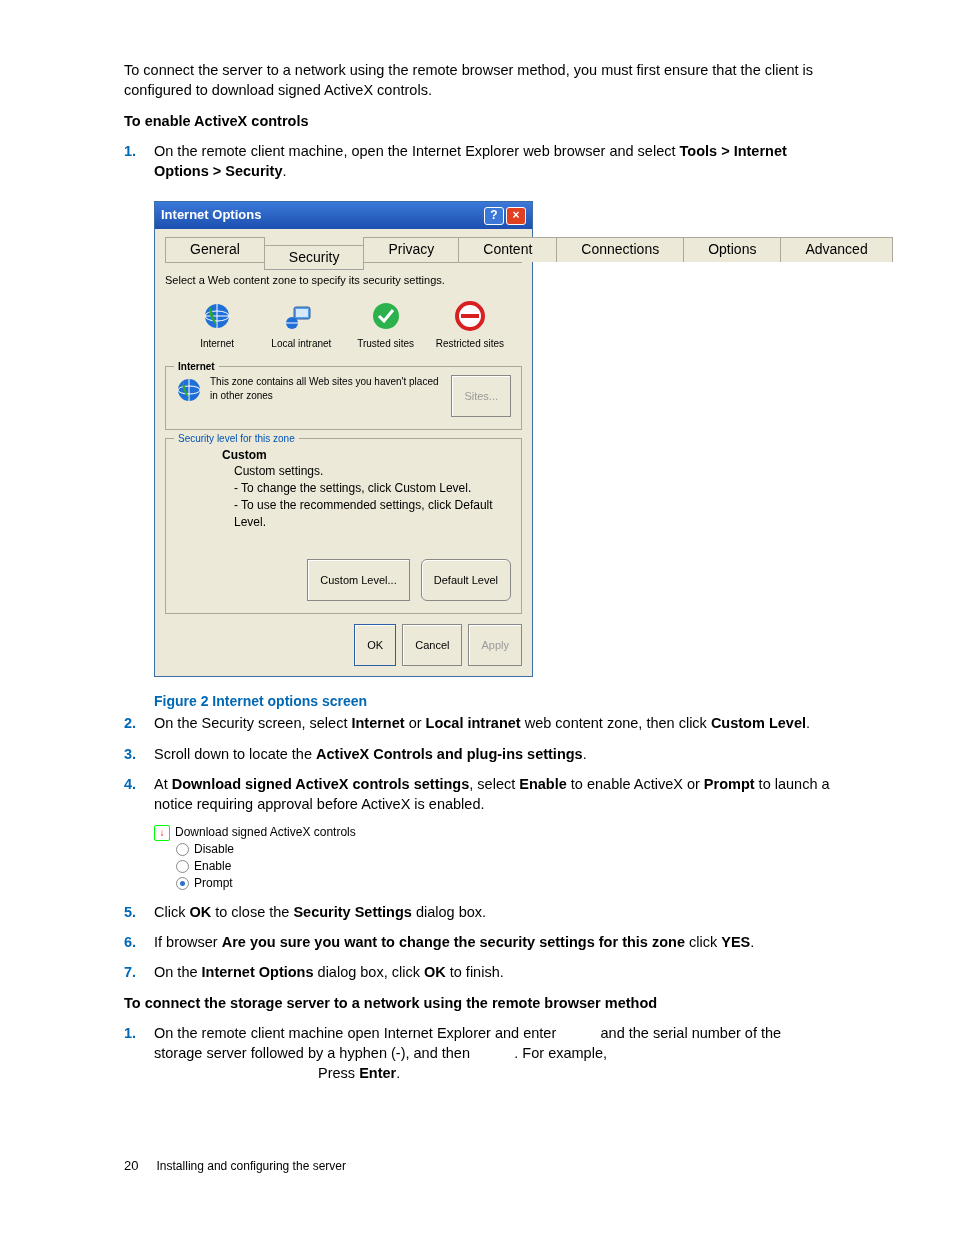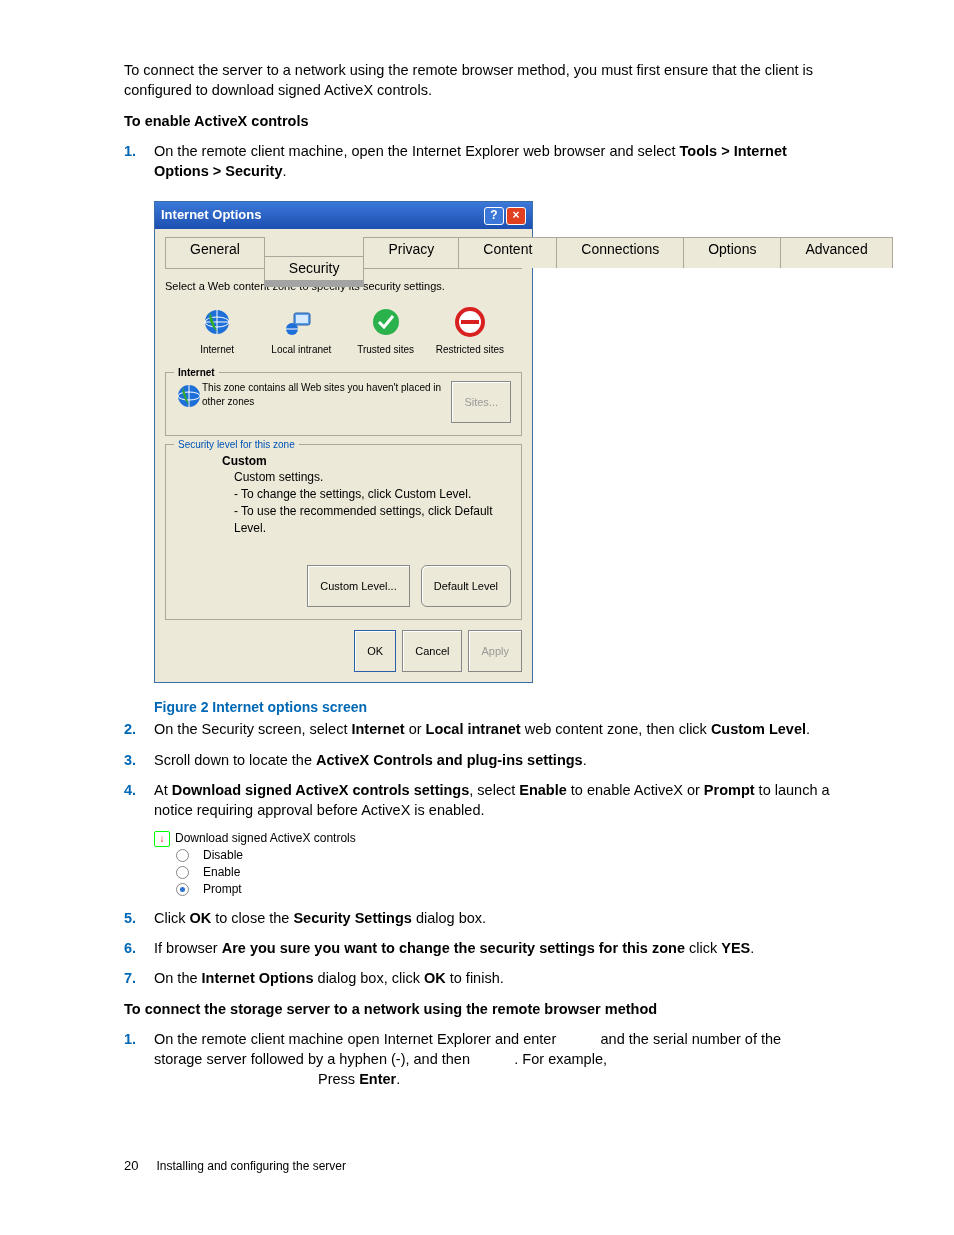--- a/index.html
+++ b/index.html
@@ -74,22 +74,22 @@
     padding: 2px 24px;
     background: #ece9d8;
     margin-right: -1px;
     font-size: 14px;
     position: relative;
   }
   .tab.active {
     background: #ece9d8;
     z-index: 2;
     position: relative;
-    top: 19px;
-    border-bottom: 7px solid #a3a3a3;
+    top: 8px;
+    border-bottom: 1px solid #a3a3a3;
   }
   .zone-row {
     display: flex;
     justify-content: space-around;
     padding: 6px 10px 8px 10px;
   }
   .zone {
     text-align: center;
     width: 70px;
     font-size: 10px;
@@ -105,21 +105,21 @@
   .fieldset .legend {
     position: absolute;
     top: -7px;
     left: 8px;
     background: #ece9d8;
     padding: 0 4px;
     font-weight: bold;
     font-size: 10px;
   }
   .fieldset .legend.blue { color: #0054b5; font-weight: normal; }
-  .zone-detail { display: flex; align-items: flex-start; }
+  .zone-detail { display: flex; align-items: flex-start; gap: 8px; }
   .zone-detail .globe { width: 26px; height: 26px; flex-shrink: 0; margin-top:2px;}
   .zone-detail .ztxt { font-size: 10px; flex: 1; }
   .btn {
     background: #ece9d8;
     border: 1px solid #888;
     padding: 14px 12px;
     font-size: 11px;
     font-family: Tahoma, Arial, sans-serif;
     box-shadow: inset 1px 1px 0 #fff;
   }
@@ -145,21 +145,21 @@
   }
   .ax-head { display: flex; align-items: center; gap: 5px; }
   .ax-icon {
     width: 14px; height: 14px;
     border: 1px solid #00ff00;
     display: flex; align-items: center; justify-content: center;
     color: red; font-weight: bold; font-size: 10px;
     border-radius: 2px;
   }
   .ax-options { margin-left: 22px; }
-  .ax-opt { display: flex; align-items: center; gap: 14px; }
+  .ax-opt { display: flex; align-items: center; gap: 5px; }
   .radio {
     width: 11px; height: 11px;
     border: 1px solid #888;
     border-radius: 50%;
     display: inline-flex; align-items: center; justify-content: center;
     background: #fff;
   }
   .radio.sel::after {
     content: '';
     width: 5px; height: 5px;

